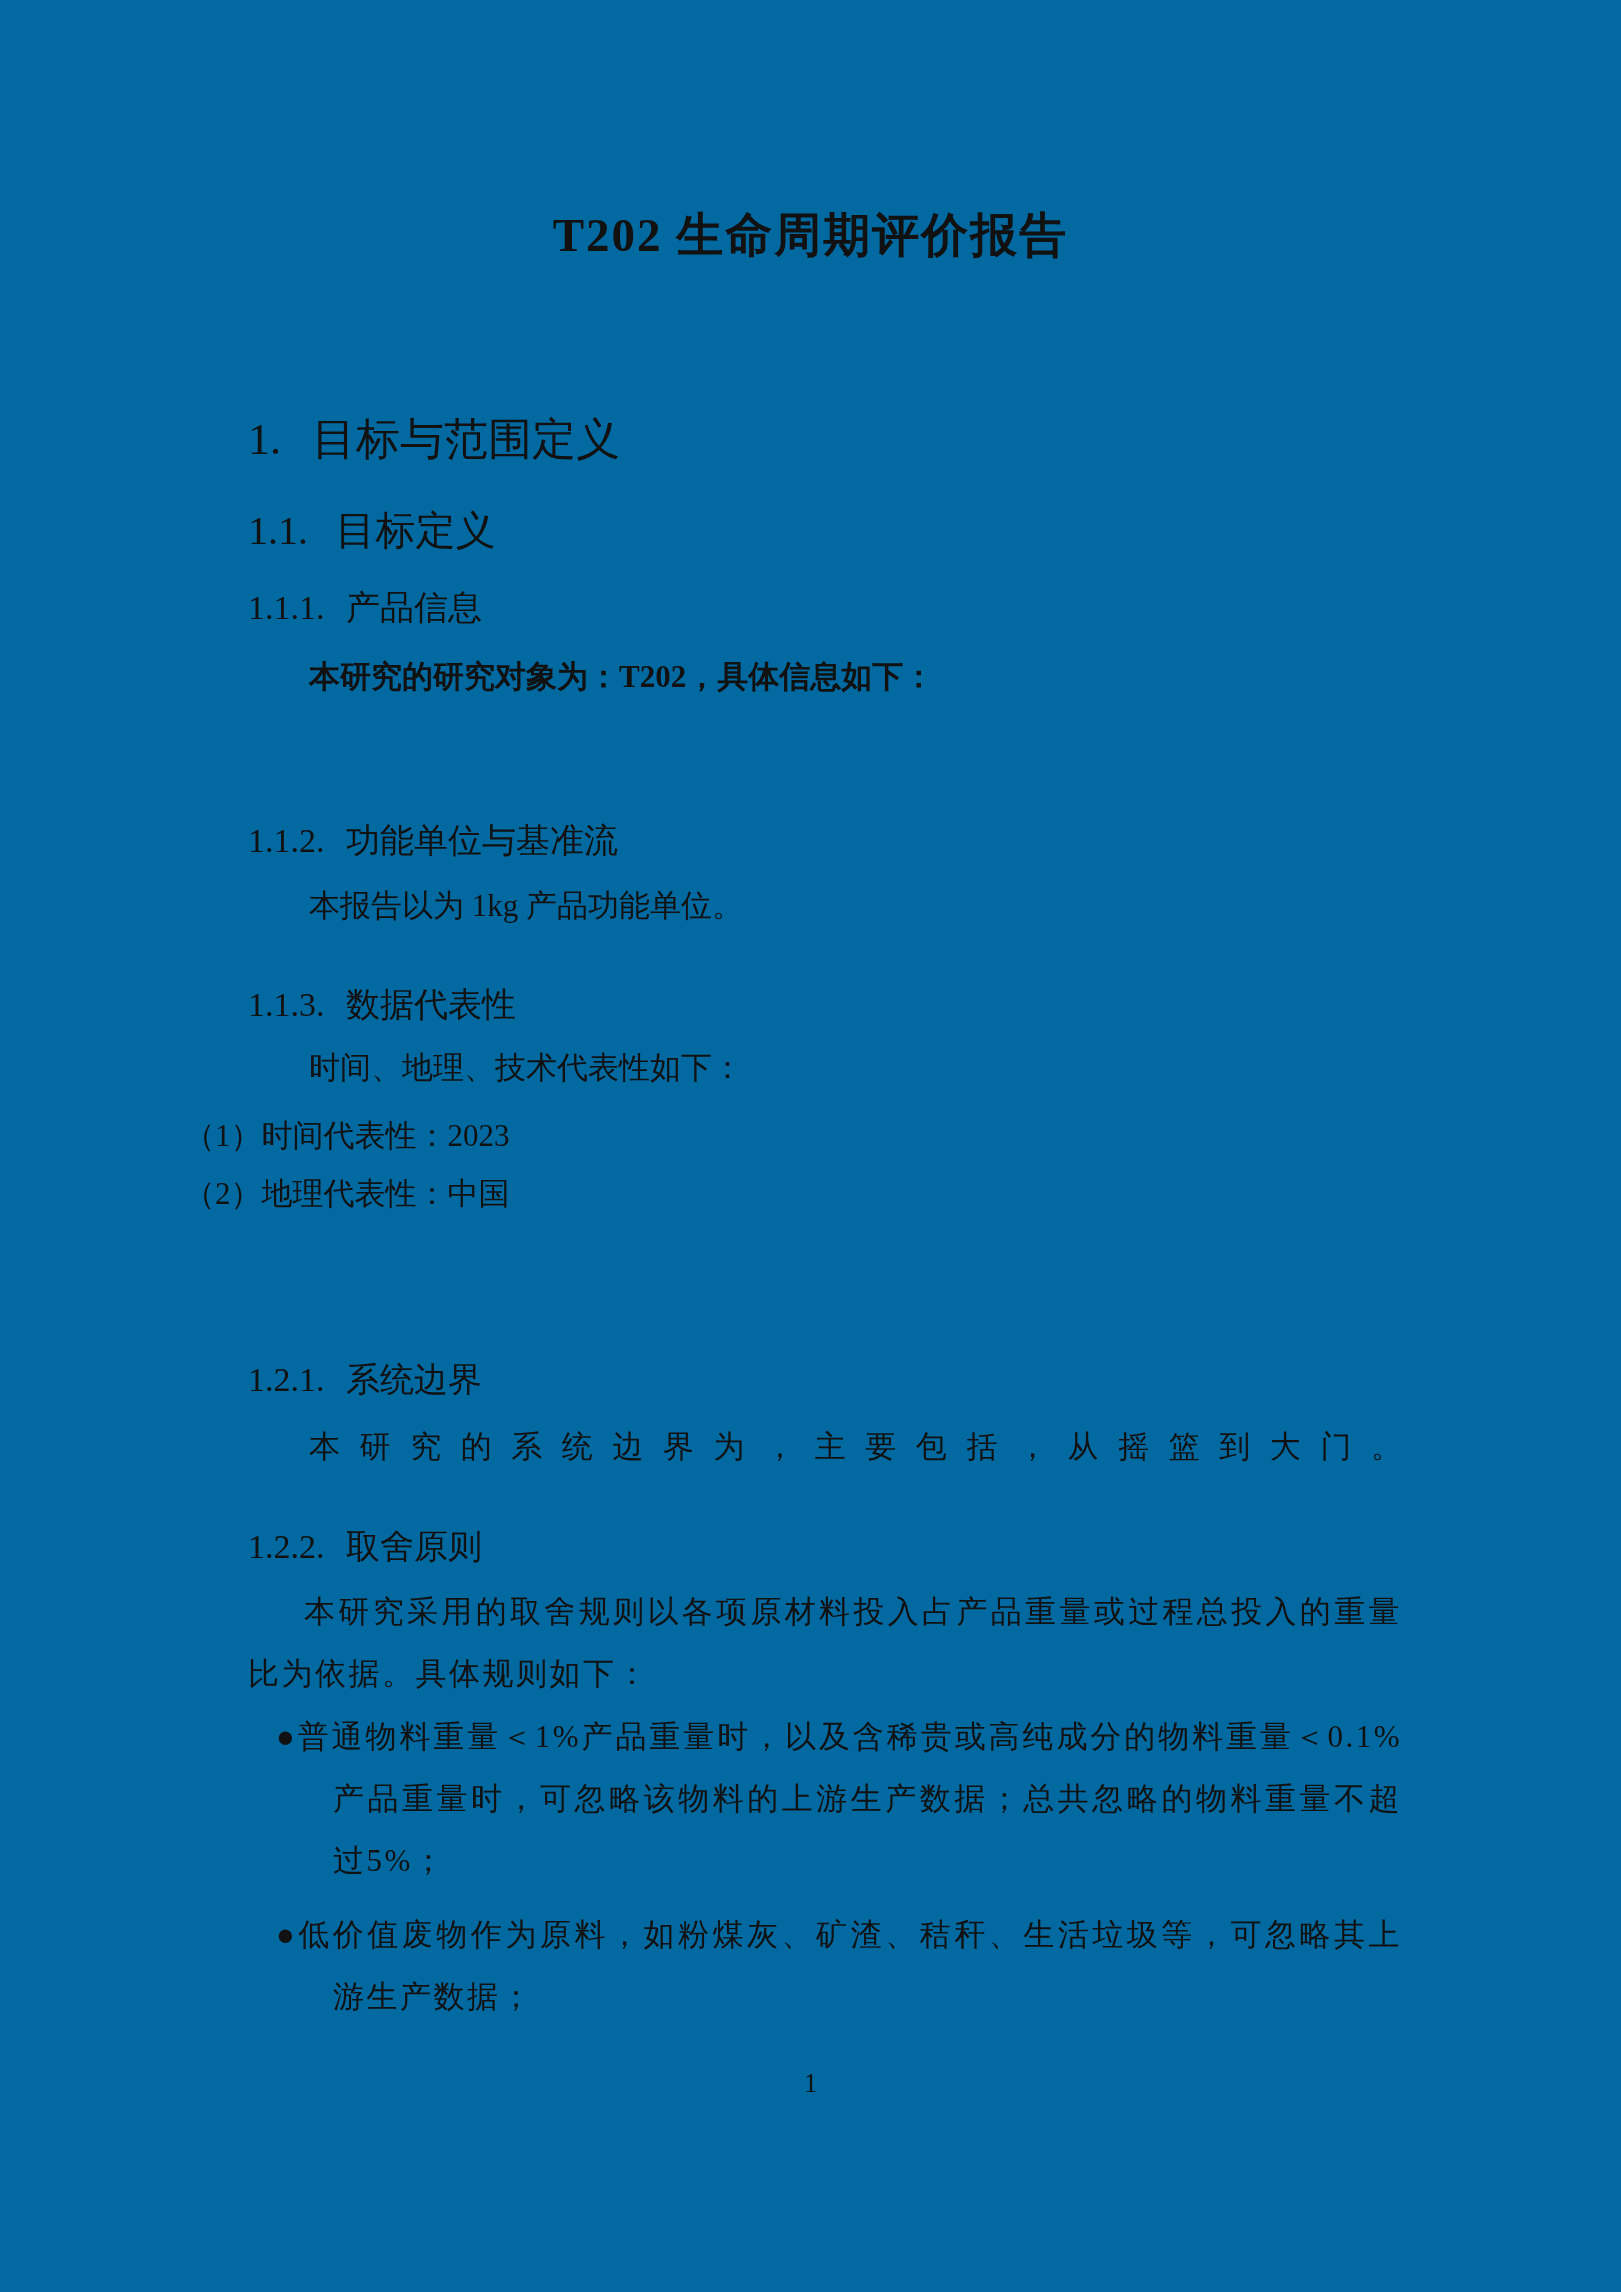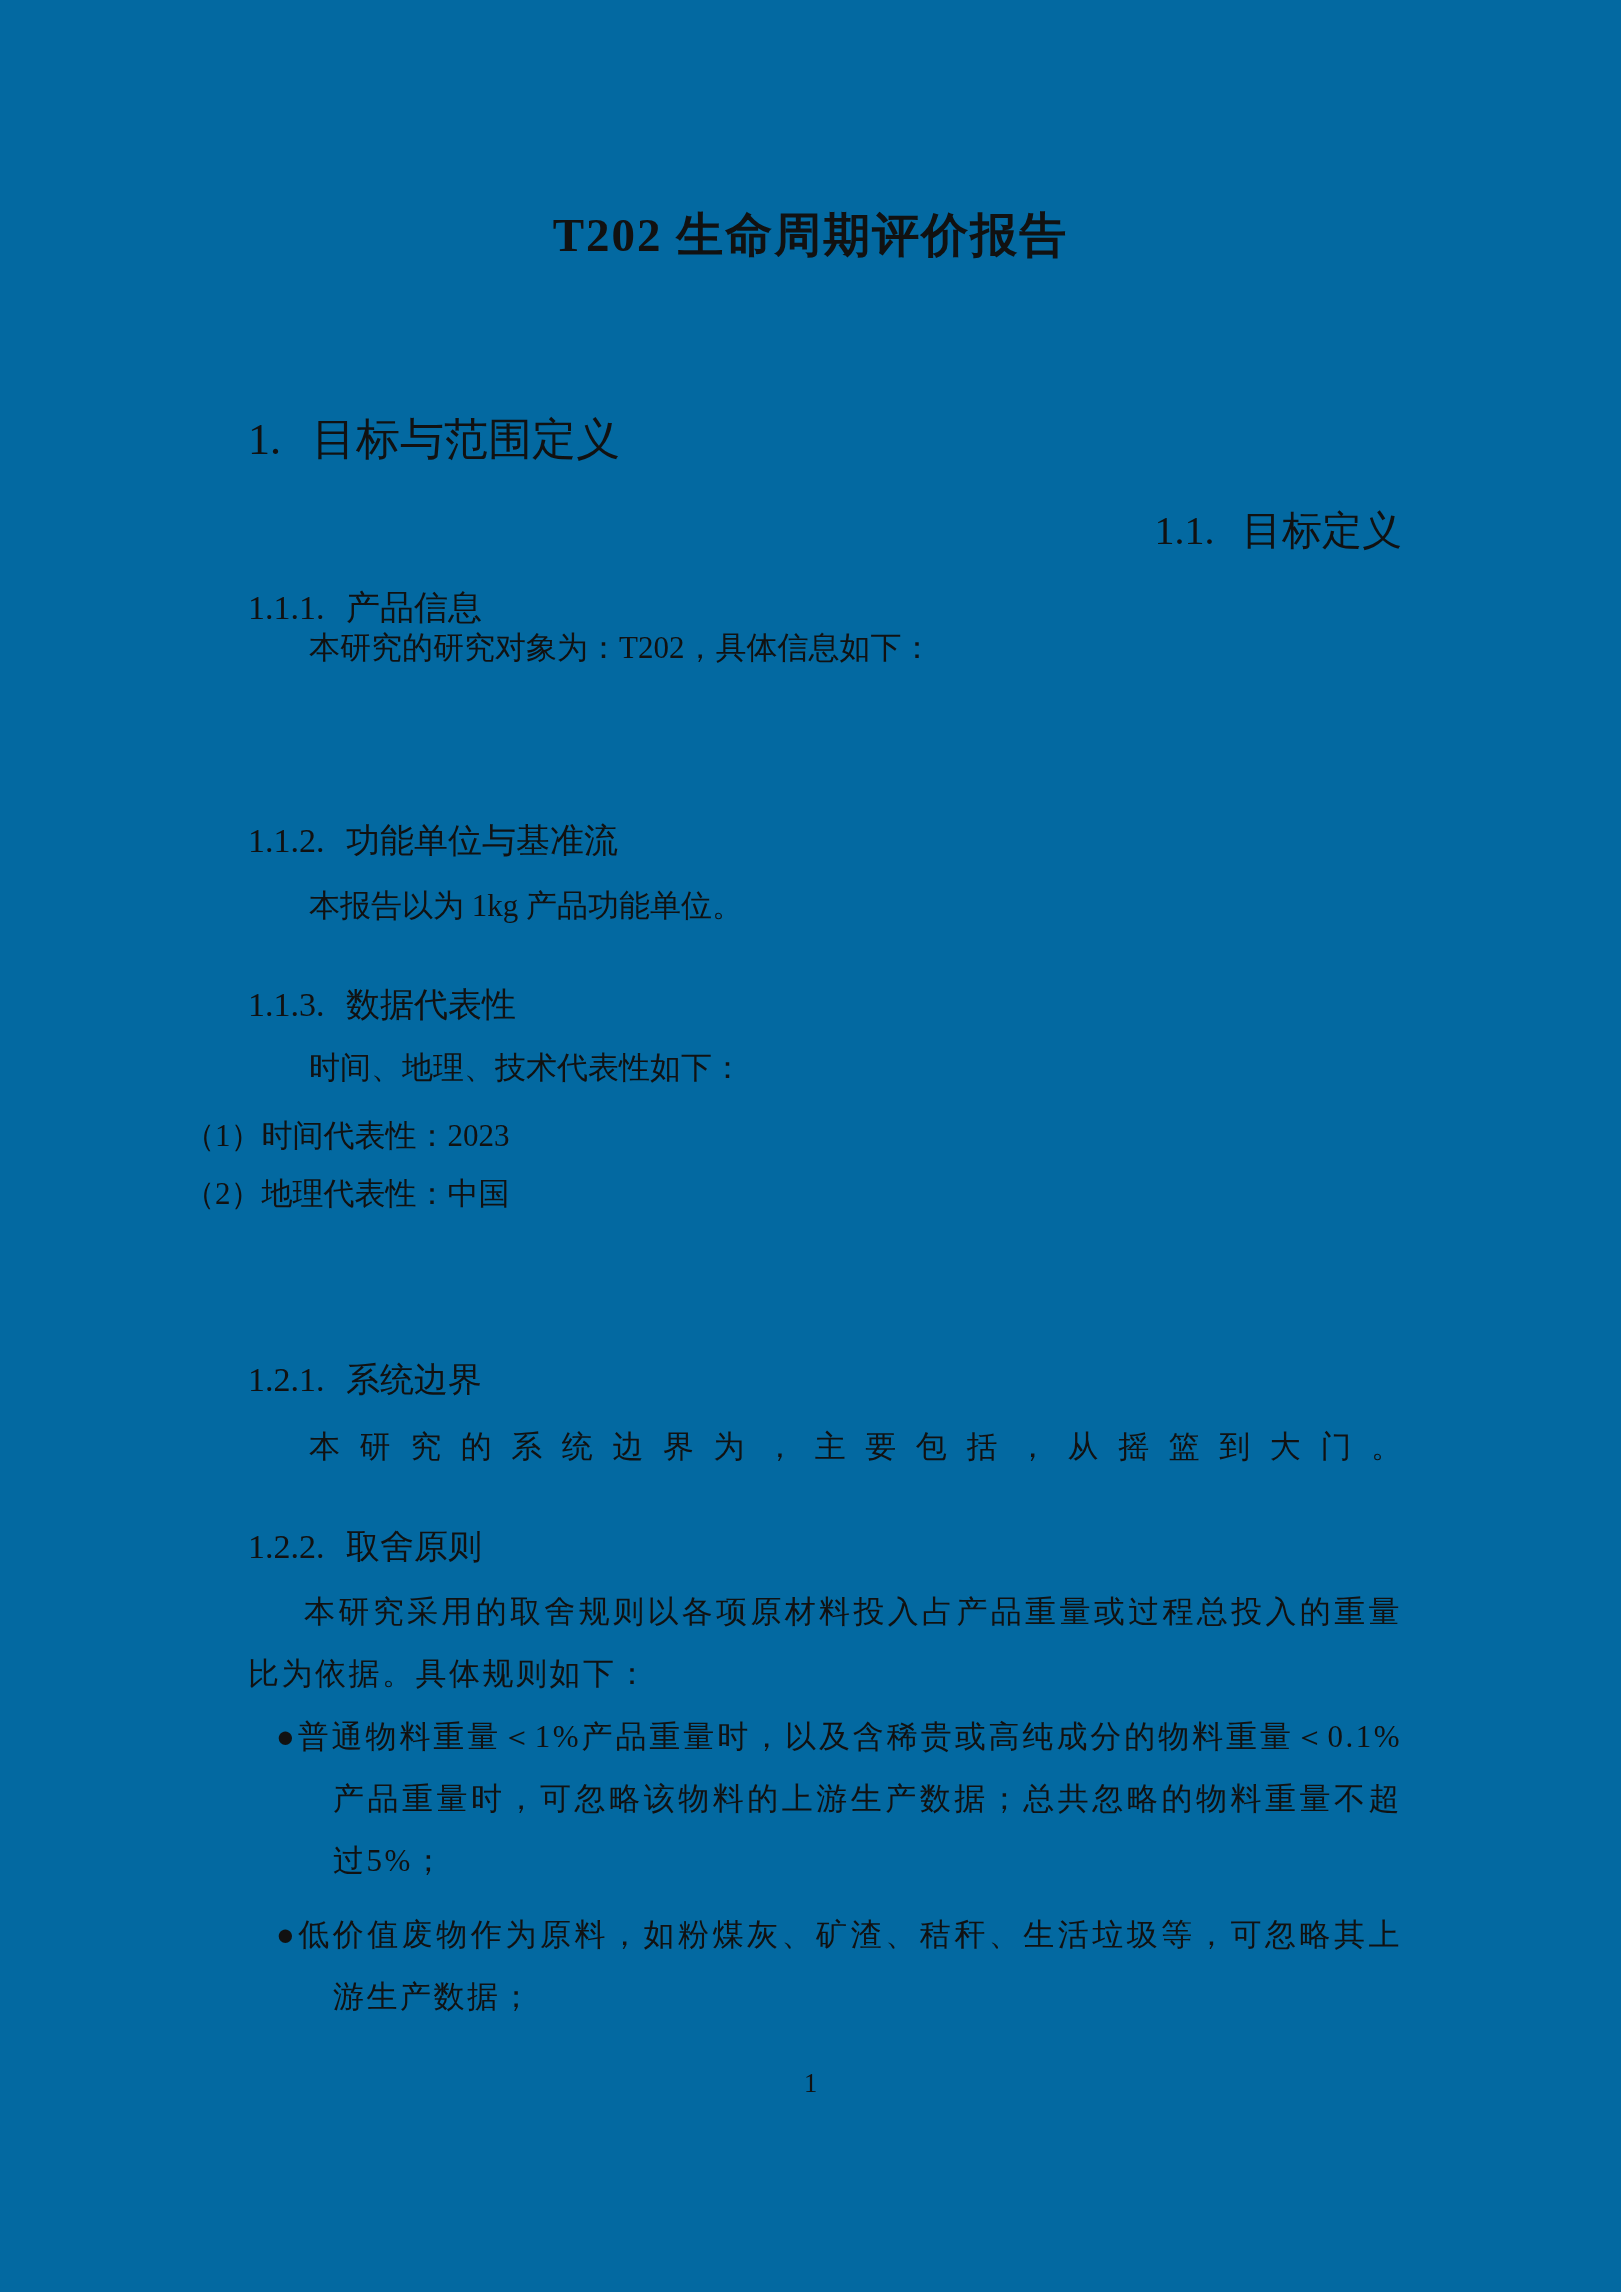--- a/index.html
+++ b/index.html
@@ -24,42 +24,42 @@
   .h-num {
     font-family:"Liberation Serif","DejaVu Serif",serif;
     font-weight:normal;
   }
   .h-text {
     font-family:"Liberation Sans","DejaVu Sans",sans-serif;
     font-weight:normal;
   }
   .h1 { top:412px; font-size:44px; line-height:53px; }
   .h1 .h-num { margin-right:31px; }
-  .h2 { font-size:40px; line-height:49px;text-align:right; }
+  .h2 { font-size:40px; line-height:49px; }
   .h2 .h-num { margin-right:27.4px; }
   .h3 { font-size:34px; line-height:43px; }
   .h3 .h-num { margin-right:21.6px; }
 
   .h2-goal  { top:506px; }
   .h3-prod  { top:586px; }
   .h3-fu    { top:819px; }
   .h3-rep   { top:983px; }
   .h2-scope { top:1280px; }
   .h3-sys   { top:1358px; }
   .h3-cut   { top:1525px; }
 
   .body-text {
     font-size:31px;
     line-height:62px;
   }
   .indent { text-indent:61px; }
   .just { text-align:justify; letter-spacing:2.5px; }
   .stretch { text-align:justify; text-align-last:justify; }
 
-  .p-research { top:617px; }
+  .p-research { top:646px;font-weight:bold; }
   .p-form     { top:709px; }
   .p-funit    { top:875px; }
   .p-repintro { top:1037px; }
   .p-time     { top:1105px; left:184px; width:1217px; }
   .p-geo      { top:1163px; left:184px; width:1217px; }
   .p-sysb     { top:1416px; }
   .p-cutintro { top:1581px; text-indent:56px; }
 
   .bullet-list { top:1706px; }
   .bullet-item {

